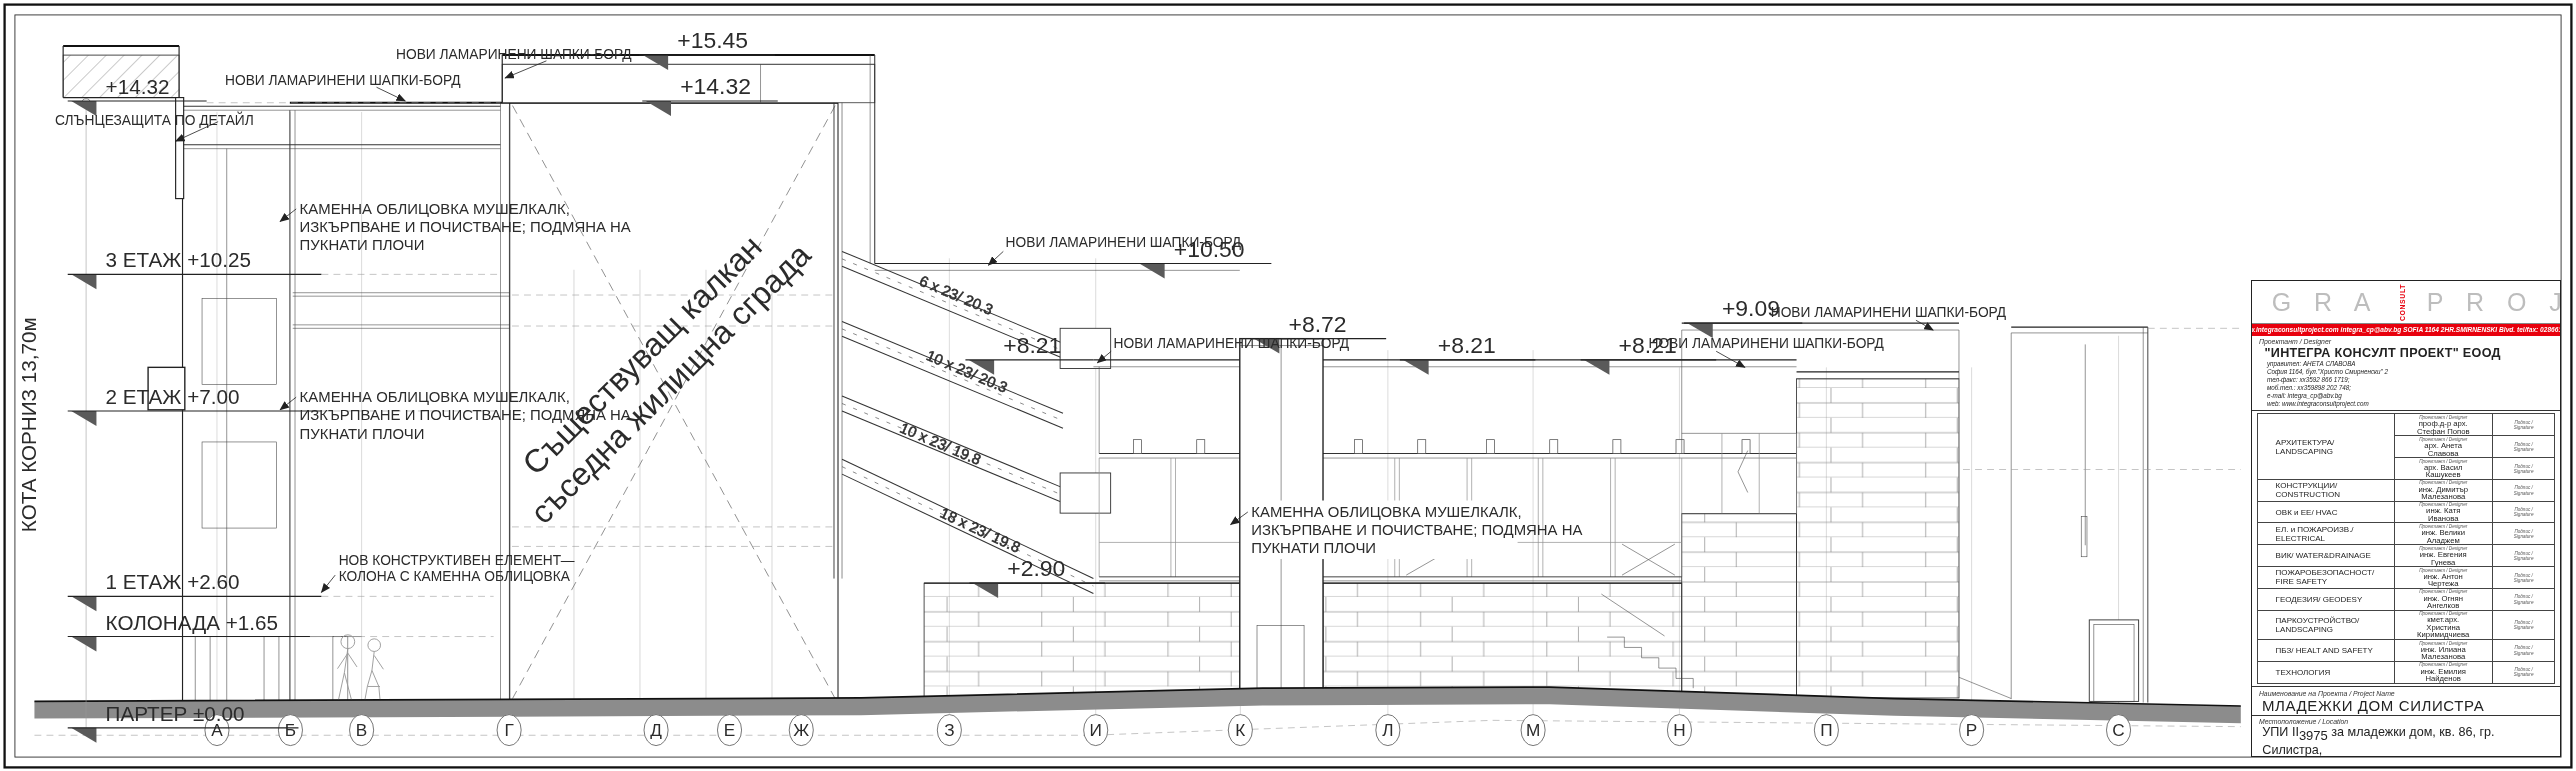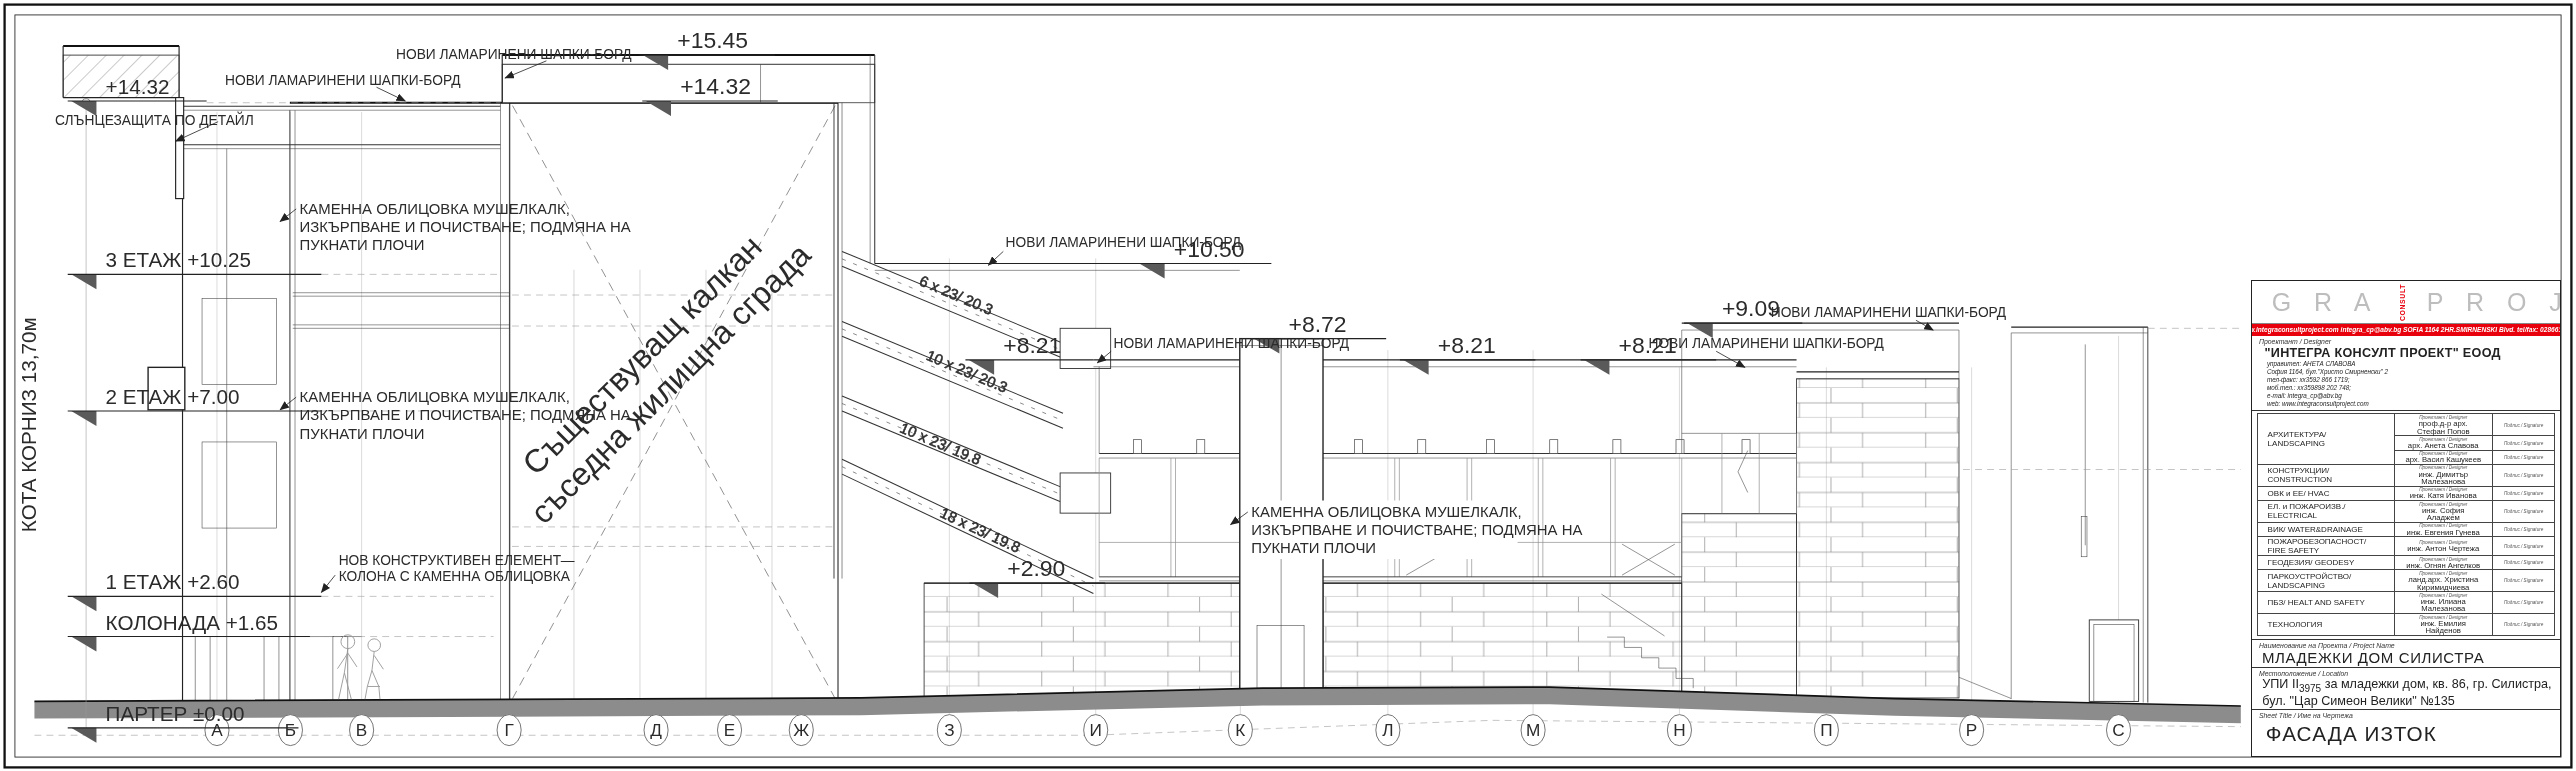--- a/index.html
+++ b/index.html
@@ -22,29 +22,29 @@
   #tb .logo{height:42px;display:flex;align-items:center;justify-content:center;gap:5.7px;border-bottom:0.6px solid #888}
   #tb .logo .big{font-size:25px;color:#bdbdbd;font-weight:500;letter-spacing:8px;white-space:nowrap}
   #tb .logo .vert{color:#e8000d;font-size:6.9px;font-weight:700;transform:rotate(-90deg);letter-spacing:0.6px}
   #tb .redbar{height:11.5px;background:#e8000d;color:#fff;font-size:6.6px;font-weight:700;font-style:italic;
       display:flex;align-items:center;justify-content:center;white-space:nowrap}
   #tb .sec{padding:2.3px 6.9px 1.1px 6.9px;border-bottom:0.9px solid #333}
   #tb .slabel{font-size:6.9px;font-style:italic;color:#333}
   #tb .sname{font-size:12.6px;font-weight:600;margin:1.1px 0 0.6px 5.7px;letter-spacing:0.3px}
   #tb .sdet{font-size:6.3px;font-style:italic;line-height:8px;margin-left:8px;color:#222}
   #tb table{border-collapse:collapse;width:calc(100% - 9.2px);margin:2.9px 4.6px}
-  #tb td{border:0.9px solid #444;font-size:8px;padding:0 10px;height:13.2px}
+  #tb td{border:0.9px solid #444;font-size:8px;padding:0 18px;height:13.2px}
   #tb .dcell{width:46%}
   #tb .ncell{width:33%;text-align:center}
   #tb .scell{width:21%}
   #tb .mini{display:block;font-size:4.6px;font-style:italic;color:#555;text-align:center;line-height:5.2px;padding-top:0.6px}
   #tb .nm{display:block;font-size:7.7px;text-align:center;line-height:7.5px}
   #tb .proj .pv{font-size:15px;font-weight:500;letter-spacing:0.6px;margin-left:3px}
   #tb .loc .l1{font-size:12.6px;margin-left:3.4px}
-  #tb .loc sub{font-size:10px}
+  #tb .loc sub{font-size:13px}
   #tb .stt .sv{font-size:20.7px;letter-spacing:1.1px;margin:2.3px 0 1.1px 6.9px;font-weight:500}
 </style>
 </head>
 <body>
 
 <div id="sheet">
 <svg width="2576" height="772" viewBox="0 0 4488 1345" xmlns="http://www.w3.org/2000/svg">
   <defs>
     <marker id="arw" markerWidth="12" markerHeight="10" refX="11" refY="5" orient="auto">
       <path d="M0,0 L12,5 L0,10 z" fill="#222"></path>
@@ -544,21 +544,21 @@
               <span class="nm">инж. Катя Иванова</span>
             </td>
       <td class="scell">
               <span class="mini">Подпис / Signature</span>
             </td>
     </tr>
     <tr>
       <td class="dcell">ЕЛ. и ПОЖАРОИЗВ./ ELECTRICAL</td>
       <td class="ncell">
               <span class="mini">Проектант / Designer</span>
-              <span class="nm">инж. София Аладжем</span>
+              <span class="nm">инж. Велики Аладжем</span>
             </td>
       <td class="scell">
               <span class="mini">Подпис / Signature</span>
             </td>
     </tr>
     <tr>
       <td class="dcell">ВИК/ WATER&amp;DRAINAGE</td>
       <td class="ncell">
               <span class="mini">Проектант / Designer</span>
               <span class="nm">инж. Евгения Гунева</span>
@@ -584,21 +584,21 @@
               <span class="nm">инж. Огнян Ангелков</span>
             </td>
       <td class="scell">
               <span class="mini">Подпис / Signature</span>
             </td>
     </tr>
     <tr>
       <td class="dcell">ПАРКОУСТРОЙСТВО/ LANDSCAPING</td>
       <td class="ncell">
               <span class="mini">Проектант / Designer</span>
-              <span class="nm">ланд.арх. Христина Киримидчиева</span>
+              <span class="nm">кмет.арх. Христина Киримидчиева</span>
             </td>
       <td class="scell">
               <span class="mini">Подпис / Signature</span>
             </td>
     </tr>
     <tr>
       <td class="dcell">ПБЗ/ HEALT AND SAFETY</td>
       <td class="ncell">
               <span class="mini">Проектант / Designer</span>
               <span class="nm">инж. Илиана Малезанова</span>

